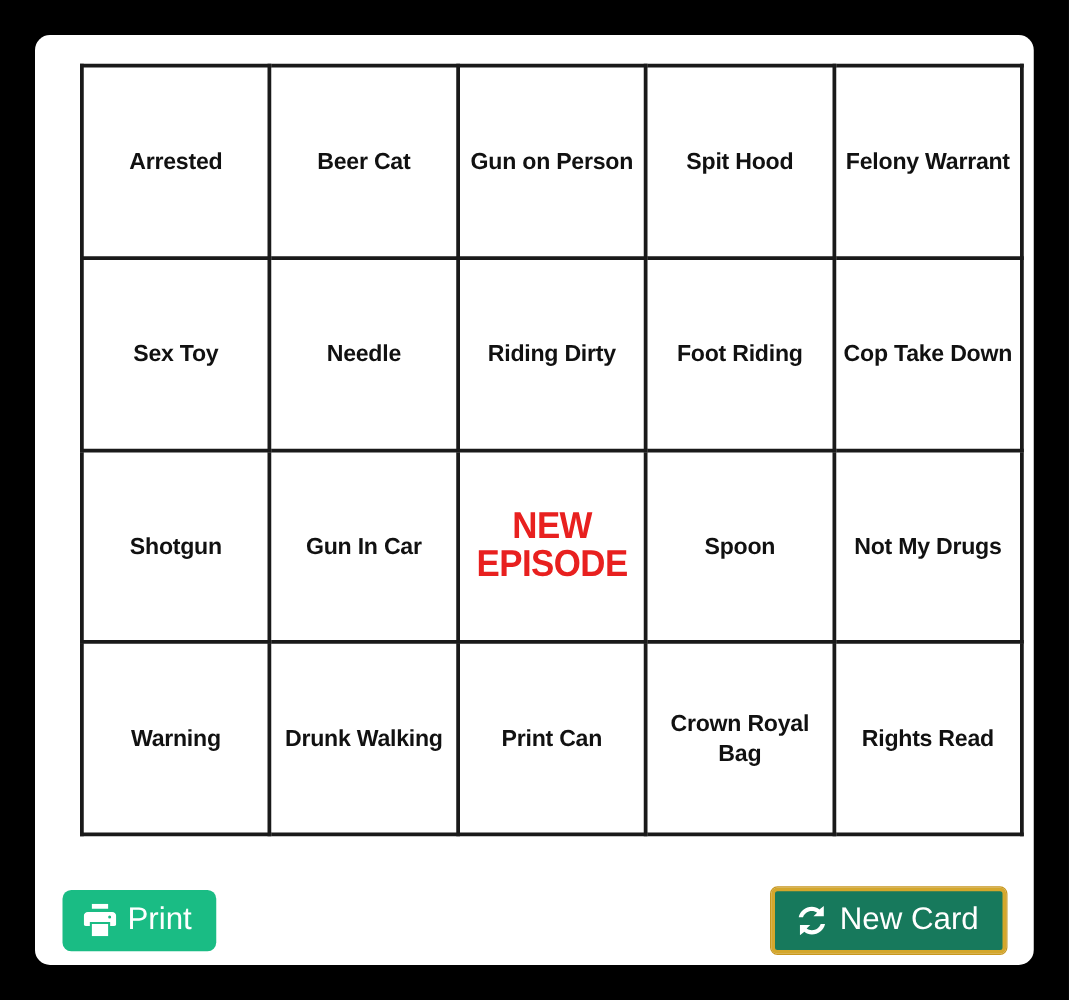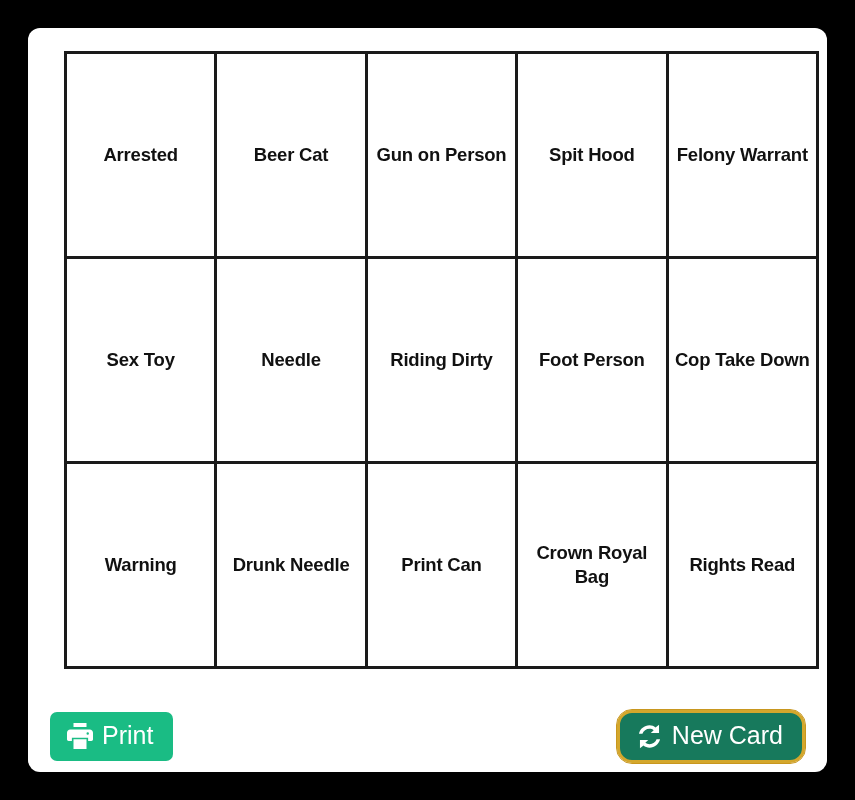--- a/index.html
+++ b/index.html
@@ -92,21 +92,21 @@
 
   .btn-print {
     background: #1abc84;
     border-radius: 7px;
     padding: 11px 20px 11px 17px;
     font-size: 25px;
   }
 
   .btn-newcard {
     background: #17795c;
-    border-radius: 15px;
+    border-radius: 5px;
     padding: 10px 19px 10px 16px;
     font-size: 25px;
     border: 3px solid #d4a72c;
     outline: 1px solid #c8971f;
   }
 
   .btn .icon {
     display: inline-flex;
     align-items: center;
     justify-content: center;
@@ -149,34 +149,51 @@
           <td>
             <span class="cell-text">Sex Toy</span>
           </td>
           <td>
             <span class="cell-text">Needle</span>
           </td>
           <td>
             <span class="cell-text">Riding Dirty</span>
           </td>
           <td>
-            <span class="cell-text">Foot Person</span>
+            <span class="cell-text">Foot Riding</span>
           </td>
           <td>
             <span class="cell-text">Cop Take Down</span>
           </td>
         </tr>
 
+        <tr>
+          <td>
+            <span class="cell-text">Shotgun</span>
+          </td>
+          <td>
+            <span class="cell-text">Gun In Car</span>
+          </td>
+          <td class="free-space">
+            <span class="cell-text">NEW EPISODE</span>
+          </td>
+          <td>
+            <span class="cell-text">Spoon</span>
+          </td>
+          <td>
+            <span class="cell-text">Not My Drugs</span>
+          </td>
+        </tr>
 
         <tr>
           <td>
             <span class="cell-text">Warning</span>
           </td>
           <td>
-            <span class="cell-text">Drunk Needle</span>
+            <span class="cell-text">Drunk Walking</span>
           </td>
           <td>
             <span class="cell-text">Print Can</span>
           </td>
           <td>
             <span class="cell-text">Crown Royal Bag</span>
           </td>
           <td>
             <span class="cell-text">Rights Read</span>
           </td>

